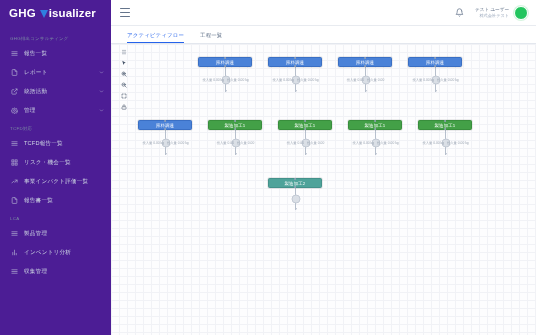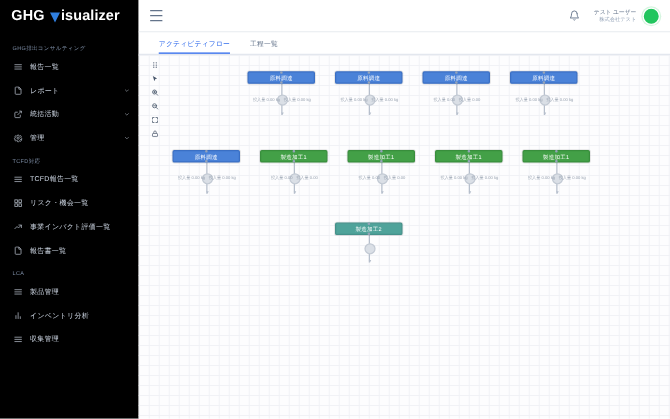--- a/index.html
+++ b/index.html
@@ -7,21 +7,21 @@
     width: 536px; height: 335px;
     overflow: hidden;
     font-family: "Liberation Sans", "DejaVu Sans", sans-serif;
     background: #ffffff;
   }
   .app { display: flex; width: 536px; height: 335px; }
 
   
   .sidebar {
     width: 111px; height: 335px;
-    background: #000000;
+    background: #4c1d95;
     flex: 0 0 111px;
     display: flex; flex-direction: column;
     overflow: hidden;
   }
   .brand {
     height: 26px;
     display: flex; align-items: center;
     padding-left: 9px;
     gap: 2px;
   }

